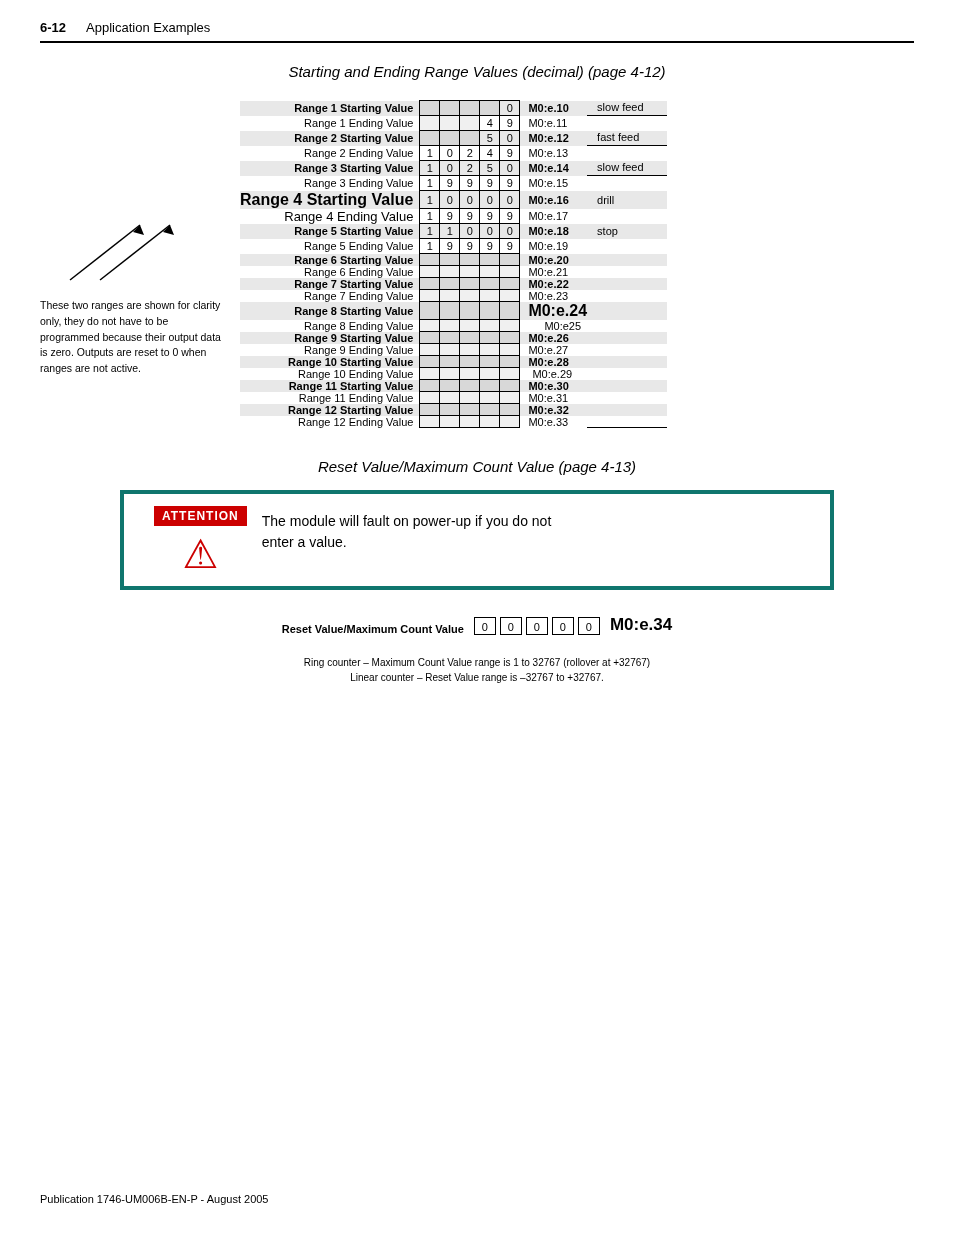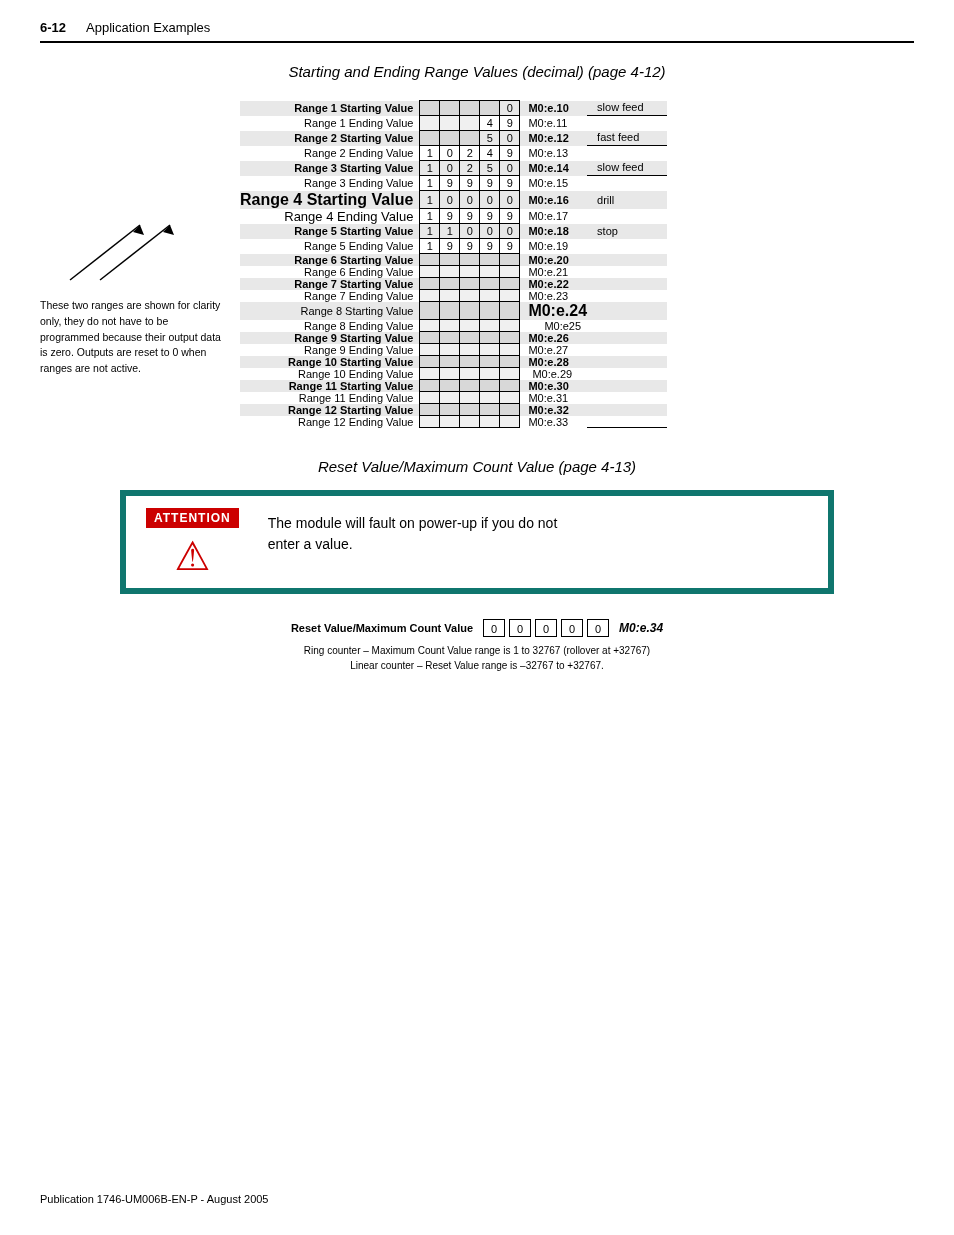--- a/index.html
+++ b/index.html
@@ -183,21 +183,21 @@
             <td style="text-align: right; padding-right: 6px; min-width: 150px; font-size: 11px;">Range 7 Ending Value</td>
             <td style="border: 1px solid rgb(0, 0, 0); width: 20px; text-align: center; font-size: 11px; padding: 1px 2px; background: rgb(240, 240, 240);"></td>
             <td style="border: 1px solid rgb(0, 0, 0); width: 20px; text-align: center; font-size: 11px; padding: 1px 2px; background: rgb(240, 240, 240);"></td>
             <td style="border: 1px solid rgb(0, 0, 0); width: 20px; text-align: center; font-size: 11px; padding: 1px 2px; background: rgb(240, 240, 240);"></td>
             <td style="border: 1px solid rgb(0, 0, 0); width: 20px; text-align: center; font-size: 11px; padding: 1px 2px; background: rgb(240, 240, 240);"></td>
             <td style="border: 1px solid rgb(0, 0, 0); width: 20px; text-align: center; font-size: 11px; padding: 1px 2px; background: rgb(240, 240, 240);"></td>
             <td style="padding-left: 8px; font-size: 11px; white-space: nowrap;">M0:e.23</td>
             <td style="padding-left: 10px; font-size: 11px; white-space: nowrap; min-width: 80px;"></td>
           </tr>
           <tr style="background: rgb(232, 232, 232);">
-            <td style="text-align: right; padding-right: 6px; min-width: 150px; font-size: 11px; font-weight: normal;">Range 8 Starting Value</td>
+            <td style="text-align: right; padding-right: 6px; min-width: 150px; font-size: 11px; font-weight: bold;">Range 8 Starting Value</td>
             <td style="border: 1px solid rgb(0, 0, 0); width: 20px; text-align: center; font-size: 11px; padding: 1px 2px; background: rgb(216, 216, 216);"></td>
             <td style="border: 1px solid rgb(0, 0, 0); width: 20px; text-align: center; font-size: 11px; padding: 1px 2px; background: rgb(216, 216, 216);"></td>
             <td style="border: 1px solid rgb(0, 0, 0); width: 20px; text-align: center; font-size: 11px; padding: 1px 2px; background: rgb(216, 216, 216);"></td>
             <td style="border: 1px solid rgb(0, 0, 0); width: 20px; text-align: center; font-size: 11px; padding: 1px 2px; background: rgb(216, 216, 216);"></td>
             <td style="border: 1px solid rgb(0, 0, 0); width: 20px; text-align: center; font-size: 11px; padding: 1px 2px; background: rgb(216, 216, 216);"></td>
             <td style="padding-left: 8px; font-size: 16px; white-space: nowrap; font-weight: bold;">M0:e.24</td>
             <td style="padding-left: 10px; font-size: 11px; white-space: nowrap; min-width: 80px;"></td>
           </tr>
           <tr>
             <td style="text-align: right; padding-right: 6px; min-width: 150px; font-size: 11px;">Range 8 Ending Value</td>
@@ -289,38 +289,38 @@
             <td style="padding-left: 8px; font-size: 11px; white-space: nowrap;">M0:e.33</td>
             <td style="padding-left: 10px; font-size: 11px; white-space: nowrap; min-width: 80px; border-bottom: 1px solid rgb(0, 0, 0); padding-bottom: 2px;"></td>
           </tr>
         </tbody>
     </table>
   </div>
 </div>
 
 <div style="text-align:center;font-style:italic;font-size:15px;margin-bottom:15px;">Reset Value/Maximum Count Value (page 4-13)</div>
 
-<div style="border:6px solid #0f766e;display:flex;flex-direction:row;align-items:flex-start;padding:12px 20px;margin:0 80px 25px 80px;gap:15px;">
+<div style="border:4px solid #0f766e;display:flex;flex-direction:row;align-items:flex-start;padding:12px 30px;margin:0 80px 25px 80px;gap:15px;">
   <div style="display:flex;flex-direction:column;align-items:center;gap:8px;">
     <div style="background:#cc0000;color:white;font-weight:bold;font-size:12px;padding:3px 8px;letter-spacing:1px;white-space:nowrap;">ATTENTION</div>
     <div style="font-size:40px;color:#cc0000;line-height:1;">⚠</div>
   </div>
-  <div style="font-size:14px;line-height:1.5;padding-top:5px;margin-left:14px;">
+  <div style="font-size:14px;line-height:1.5;padding-top:5px;">
     <span>The module will fault on power-up if you do not</span><br>
     <span>enter a value.</span>
   </div>
 </div>
 
 <div style="display:flex;flex-direction:column;align-items:center;margin-bottom:10px;">
-  <div style="display:flex;align-items:center;gap:4px;margin-bottom:6px;">
+  <div style="display:flex;align-items:flex-end;gap:4px;margin-bottom:20px;">
     <span style="font-weight:bold;font-size:11px;margin-right:6px;">Reset Value/Maximum Count Value</span>
     <span class="reset-cell" style="border:1px solid #000;width:22px;height:18px;text-align:center;font-size:11px;line-height:18px;display:inline-block;">0</span>
     <span class="reset-cell" style="border:1px solid #000;width:22px;height:18px;text-align:center;font-size:11px;line-height:18px;display:inline-block;">0</span>
     <span class="reset-cell" style="border:1px solid #000;width:22px;height:18px;text-align:center;font-size:11px;line-height:18px;display:inline-block;">0</span>
     <span class="reset-cell" style="border:1px solid #000;width:22px;height:18px;text-align:center;font-size:11px;line-height:18px;display:inline-block;">0</span>
     <span class="reset-cell" style="border:1px solid #000;width:22px;height:18px;text-align:center;font-size:11px;line-height:18px;display:inline-block;">0</span>
-    <span style="font-weight:bold;font-size:12px;margin-left:6px;font-style:italic;">M0:e.34</span>
+    <span style="font-weight:bold;font-size:17px;margin-left:6px;">M0:e.34</span>
   </div>
   <div style="font-size:10px;text-align:center;line-height:1.5;">Ring counter – Maximum Count Value range is 1 to 32767  (rollover at +32767)</div>
   <div style="font-size:10px;text-align:center;line-height:1.5;">Linear counter – Reset Value range is –32767 to +32767.</div>
 </div>
 
 <div style="position:fixed;bottom:30px;left:40px;font-size:11px;">Publication 1746-UM006B-EN-P - August 2005</div>
 
 </body></html>

